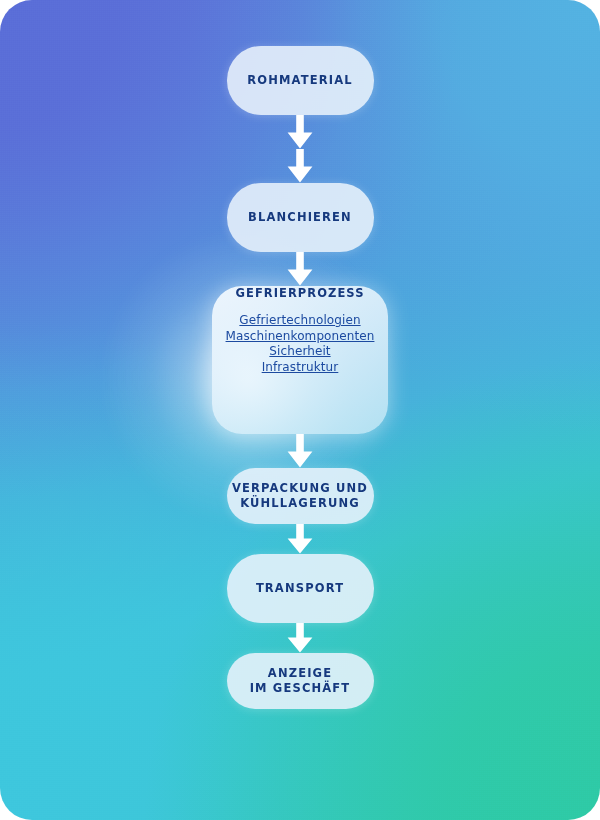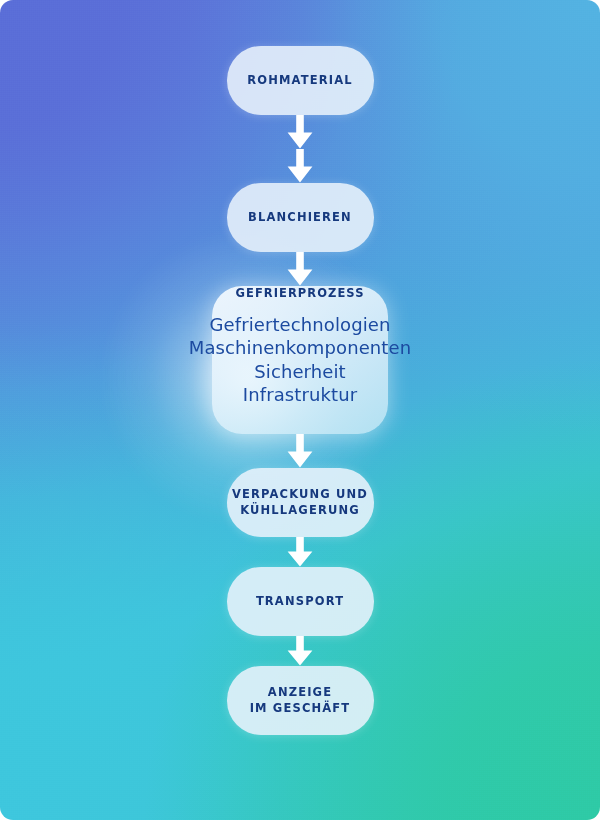--- a/index.html
+++ b/index.html
@@ -13,21 +13,21 @@
     overflow: hidden;
     font-family: "DejaVu Sans", "Liberation Sans", sans-serif;
   }
 
   
   #flow-card {
     position: relative;
     width: 600px;
     height: 820px;
     box-sizing: border-box;
-    border-radius: 13px;
+    border-radius: 32px;
     overflow: hidden;
     background-color: #49bcd8;
     background-image:
       radial-gradient(120% 95% at 0% 0%,   #5a6ed8 0%, rgba(90,110,216,0.92) 16%, rgba(92,118,219,0.55) 34%, rgba(95,130,220,0.18) 50%, rgba(95,130,220,0) 64%),
       radial-gradient(105% 80% at 100% 0%, #53b3e2 0%, rgba(83,179,226,0.80) 26%, rgba(83,179,226,0.28) 48%, rgba(83,179,226,0) 66%),
       radial-gradient(115% 85% at 100% 100%, #2ecaa6 0%, rgba(46,202,166,0.86) 22%, rgba(46,202,166,0.42) 44%, rgba(46,202,166,0) 66%),
       radial-gradient(120% 90% at 0% 100%,  #3ec7de 0%, rgba(62,199,222,0.80) 24%, rgba(62,199,222,0.35) 48%, rgba(62,199,222,0) 68%),
       linear-gradient(160deg, #6070d6 0%, #4f9ddd 38%, #3fc3d9 66%, #33c8b4 100%);
   }
 
@@ -82,21 +82,21 @@
     flex-direction: column;
     align-items: center;
     justify-content: center;
     text-align: center;
     box-shadow: 0 1px 10px rgba(255,255,255,0.22);
   }
   .node.step {
     height: 69px;
   }
   .node.step.two-line {
-    height: 69px;
+    height: 56px;
   }
   .node-label {
     color: #16397e;
     font-size: 11.5px;
     font-weight: 700;
     letter-spacing: 1.15px;
     line-height: 1.32;
     text-transform: uppercase;
     white-space: pre-line;
   }
@@ -121,25 +121,26 @@
     text-transform: uppercase;
     margin-bottom: 13px;
   }
   .highlight-list {
     list-style: none;
     margin: 0;
     padding: 0;
   }
   .highlight-list li {
     color: #1c4aa0;
-    font-size: 18px;
+    font-size: 12px;
     font-weight: 400;
     line-height: 1.30;
     letter-spacing: 0.1px;
     white-space: nowrap;
+    text-decoration: underline;
   }
 
   
   .arrow {
     width: 26px;
     height: 34px;
     display: block;
   }
   .arrow.short { height: 30px; }
   .arrow svg { display: block; }

